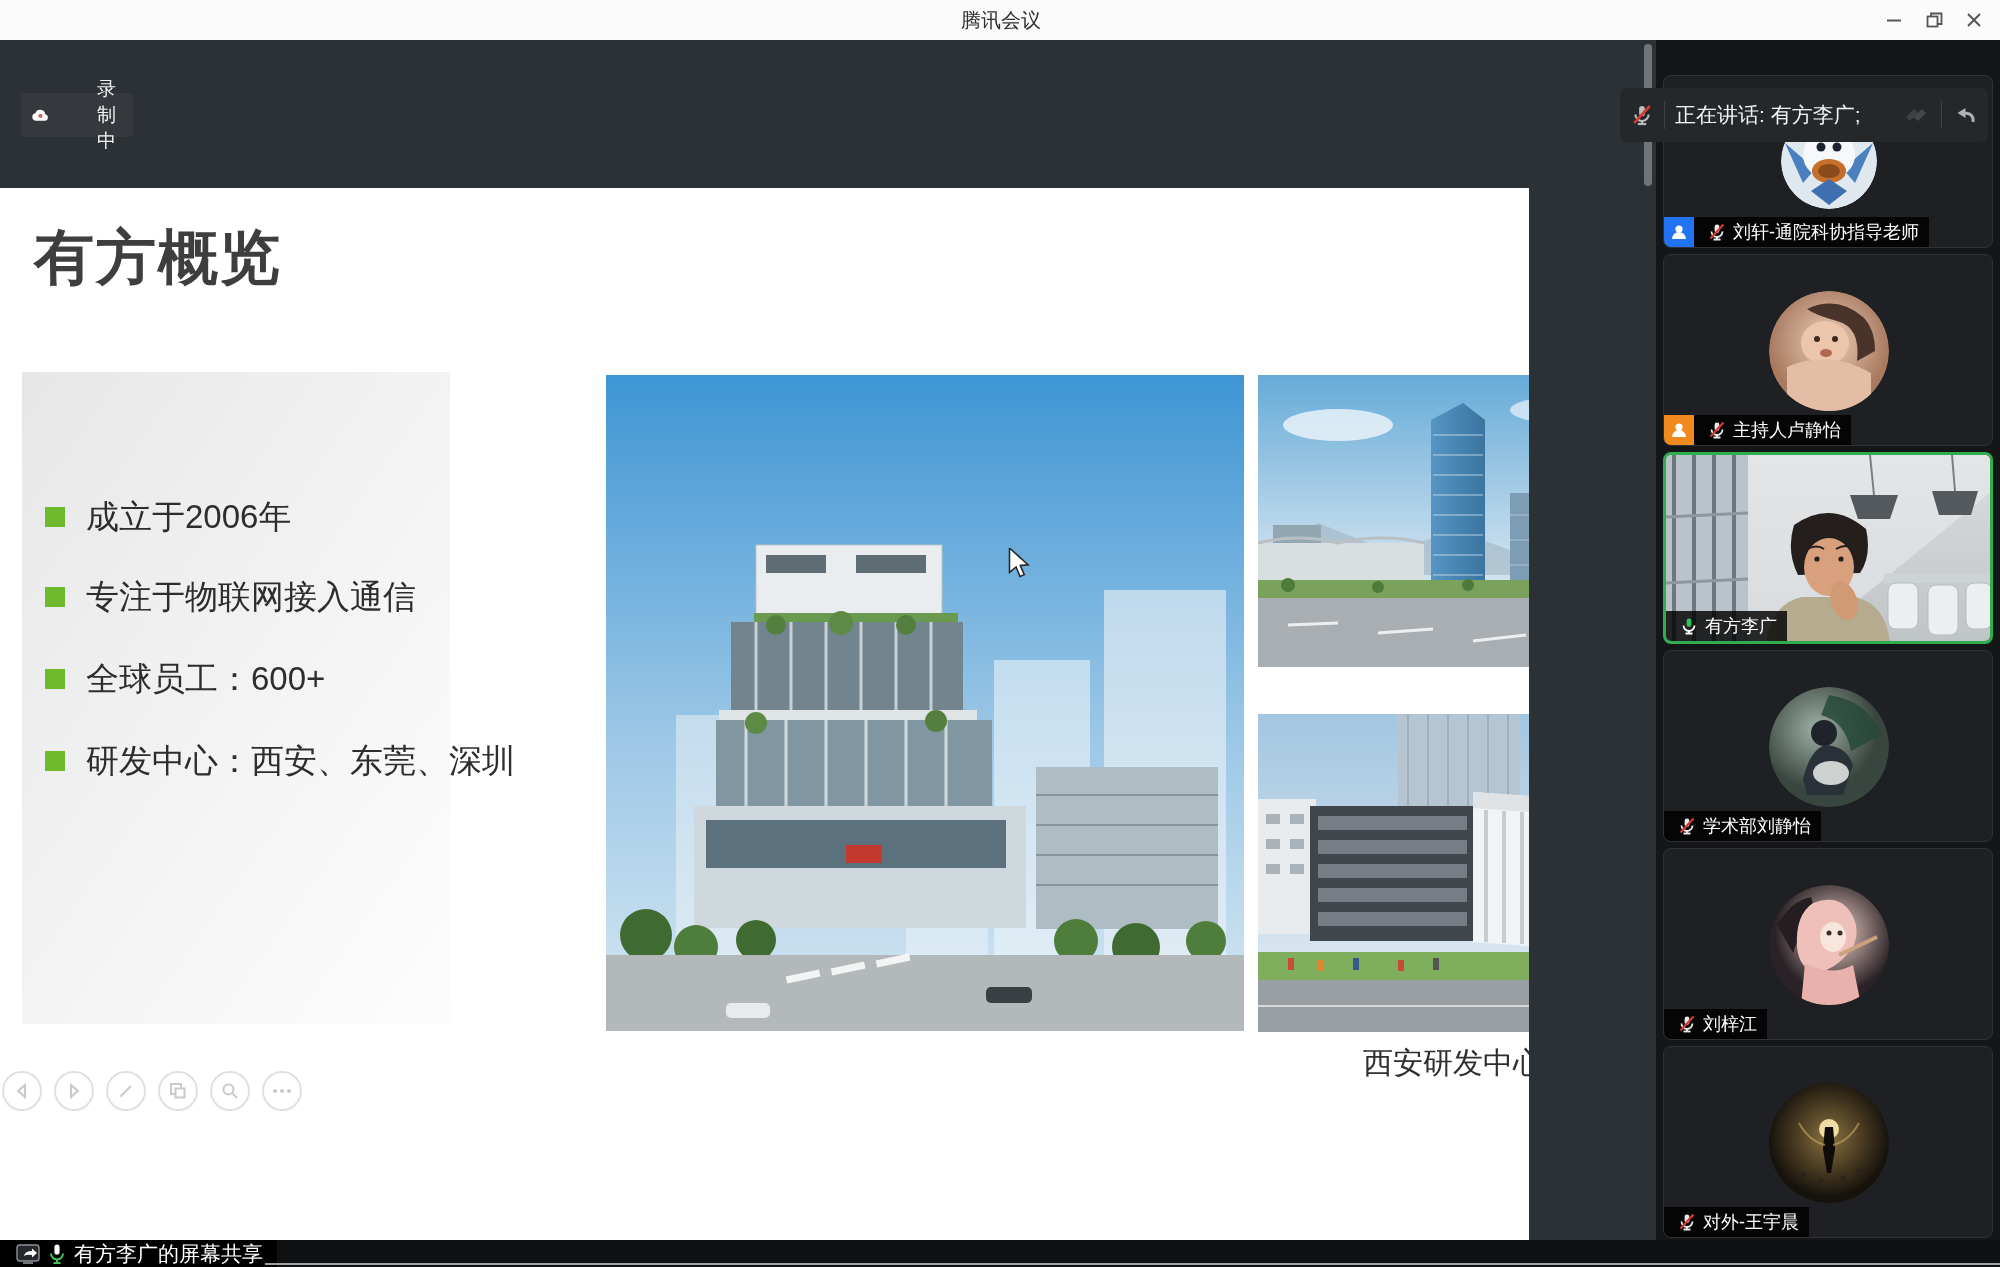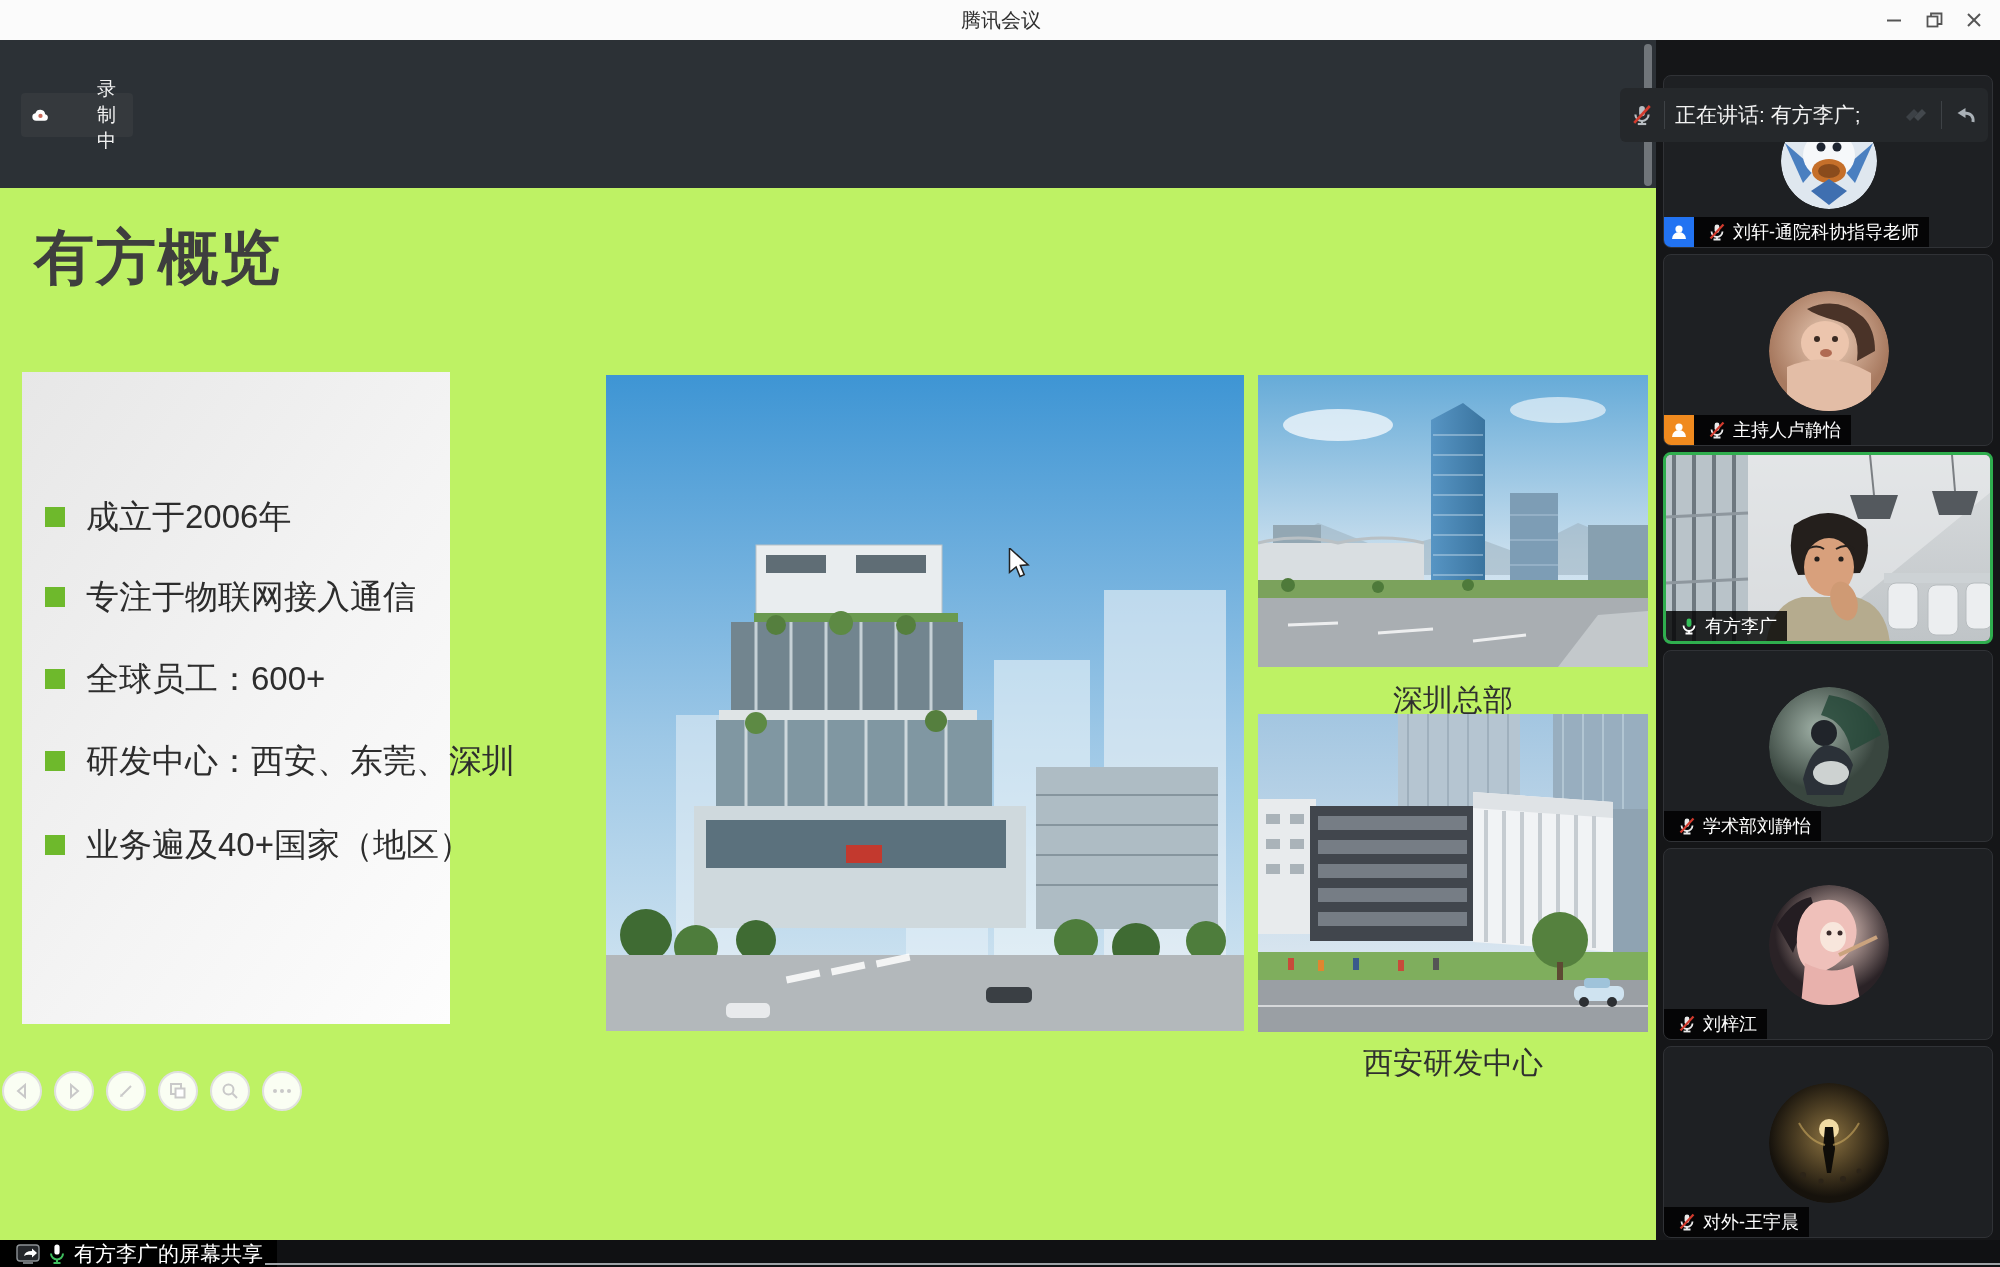--- a/index.html
+++ b/index.html
@@ -13,21 +13,21 @@
     font-size:20px;color:#2f2f2f;}
   .wcontrols{right:6px;top:0;height:40px;display:flex;align-items:center;}
   .wbtn{width:40px;height:40px;display:flex;align-items:center;justify-content:center;cursor:default;}
 
   
   .stage{left:0;top:40px;width:1656px;height:1200px;background:#2c3136;overflow:hidden;}
   .rec-badge{left:21px;top:53px;width:112px;height:44px;background:#35393d;border-radius:4px;
     display:flex;align-items:center;gap:9px;padding-left:10px;box-sizing:border-box;}
   .rec-badge span{color:#f2f2f2;font-size:19px;margin-left:38px;}
 
-  .slide{left:0;top:148px;width:1656px;height:1052px;background:#bef264;overflow:hidden;}
+  .slide{left:0;top:148px;width:1492px;height:1052px;background:#ffffff;overflow:hidden;padding-left:37px;}
   .slide-title{left:34px;top:30px;font-size:60px;font-weight:bold;color:#3e3e3e;letter-spacing:2px;}
   .bullet-panel{left:22px;top:184px;width:428px;height:652px;
     background:linear-gradient(125deg,#e7e7e7 0%,#f4f4f4 55%,#fdfdfd 100%);}
   .bullet-row{left:45px;width:560px;height:48px;display:flex;align-items:center;gap:21px;}
   .bullet-sq{width:20px;height:20px;background:#6eb92c;flex:0 0 auto;}
   .bullet-row span{font-size:33px;color:#2d2d2d;white-space:nowrap;}
 
   .ph-img{overflow:hidden;}
   .caption{font-size:30px;color:#2f2f2f;text-align:center;height:36px;line-height:36px;}
 
@@ -112,24 +112,20 @@
         <div class="bullet-sq"></div>
         <span>专注于物联网接入通信</span>
       </div>
       <div class="abs bullet-row" style="top:467px;">
         <div class="bullet-sq"></div>
         <span>全球员工：600+</span>
       </div>
       <div class="abs bullet-row" style="top:549px;">
         <div class="bullet-sq"></div>
         <span>研发中心：西安、东莞、深圳</span>
-      </div>
-      <div class="abs bullet-row" style="top:633px;">
-        <div class="bullet-sq"></div>
-        <span>业务遍及40+国家（地区）</span>
       </div>
 
       <div class="abs ph-img" style="left:606px;top:187px;width:638px;height:656px;">
         <svg width="638" height="656" viewBox="0 0 638 656" preserveAspectRatio="none">
           <defs>
             <linearGradient id="sky1" x1="0" y1="0" x2="0" y2="1">
               <stop offset="0" stop-color="#3e95d4"></stop>
                 <stop offset="0.55" stop-color="#9cc7e6"></stop>
                 <stop offset="1" stop-color="#d8e8f2"></stop>
             </linearGradient>
@@ -241,21 +237,20 @@
             <circle cx="210" cy="210" r="6" fill="#4e7a3a"></circle>
           <rect x="0" y="223" width="390" height="69" fill="#a9aeb2"></rect>
           <polygon points="300,292 340,240 390,236 390,292" fill="#c3c8cb"></polygon>
           <g stroke="#ffffff" stroke-width="3" opacity="0.8">
             <line x1="30" y1="250" x2="80" y2="248"></line>
               <line x1="120" y1="258" x2="175" y2="254"></line>
               <line x1="215" y1="266" x2="268" y2="260"></line>
           </g>
         </svg>
       </div>
-      <div class="abs caption" style="left:1258px;top:494px;width:390px;">深圳总部</div>
 
       <div class="abs ph-img" style="left:1258px;top:526px;width:390px;height:318px;">
         <svg width="390" height="318" viewBox="0 0 390 318" preserveAspectRatio="none">
           <defs>
             <linearGradient id="sky3" x1="0" y1="0" x2="0" y2="1">
               <stop offset="0" stop-color="#a3c6e1"></stop>
                 <stop offset="1" stop-color="#e9eff4"></stop>
             </linearGradient>
           </defs>
           <rect width="390" height="318" fill="url(#sky3)"></rect>

